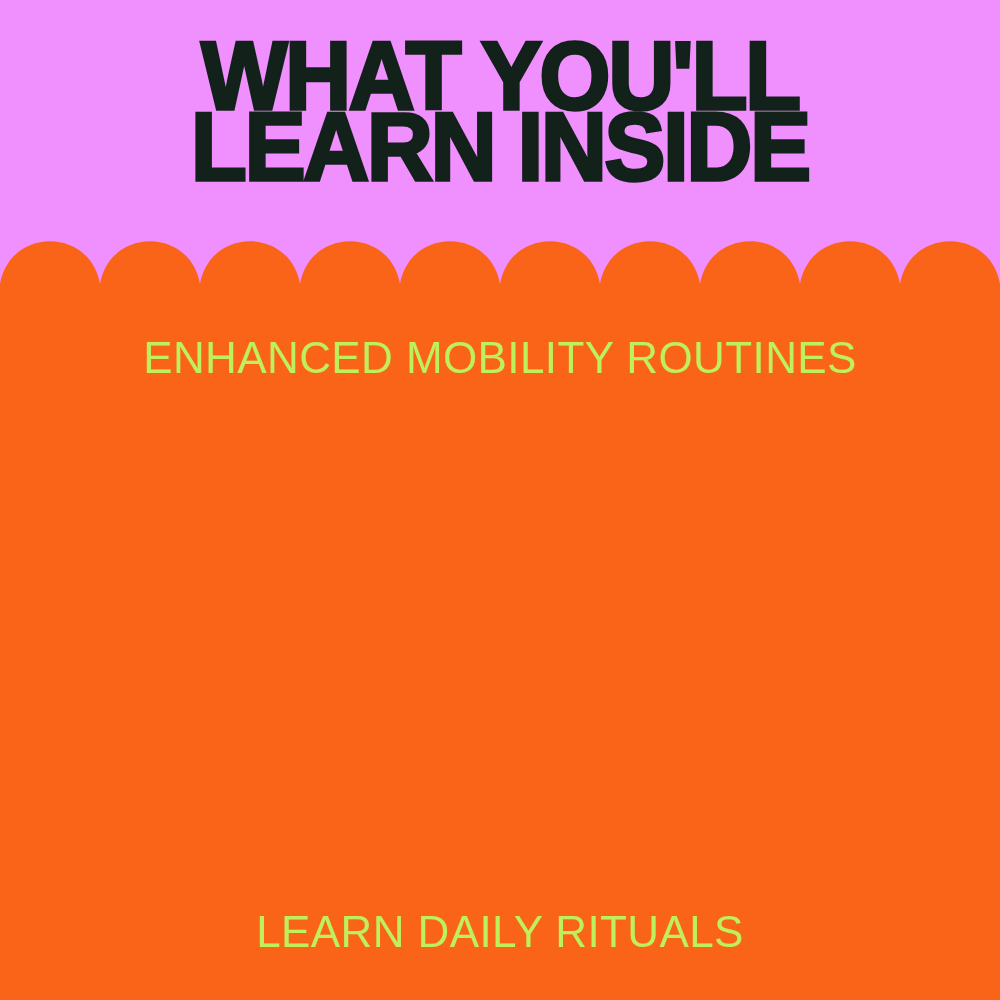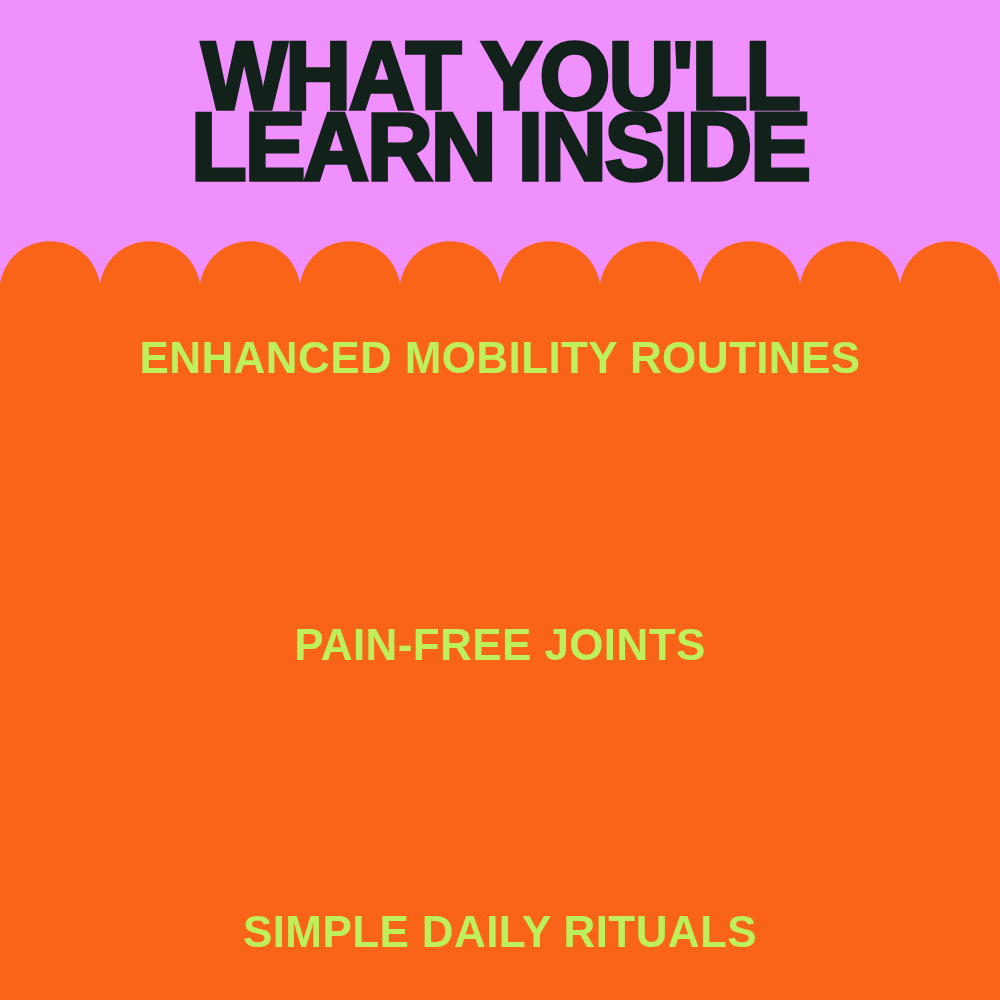--- a/index.html
+++ b/index.html
@@ -83,21 +83,21 @@
     justify-content: space-between;
     padding: 36px 0 46px 0;
     box-sizing: border-box;
   }
 
   .benefit-item {
     width: 100%;
     text-align: center;
     color: #BEF05B;
     font-family: "Liberation Sans", sans-serif;
-    font-weight: 700;
+    font-weight: 400;
     font-size: 44px;
     line-height: 1;
     letter-spacing: 0.4px;
     white-space: nowrap;
   }
 </style>
 </head>
 <body>
 
 <div class="poster">
@@ -110,17 +110,16 @@
   </div>
 
   <div class="scallop-layer">
     <svg class="scallop-svg" viewBox="0 0 1000 1000" preserveAspectRatio="none">
       <path id="scallop-path" fill="#FA6418" d="M 0 284 C 10 227 90 227 100 284 C 110 227 190 227 200 284 C 210 227 290 227 300 284 C 310 227 390 227 400 284 C 410 227 490 227 500 284 C 510 227 590 227 600 284 C 610 227 690 227 700 284 C 710 227 790 227 800 284 C 810 227 890 227 900 284 C 910 227 990 227 1000 284 L 1000 1000 L 0 1000 Z"></path>
     </svg>
   </div>
 
   <div class="benefit-list">
     <div class="benefit-item">ENHANCED MOBILITY ROUTINES</div>
-    <div class="benefit-item">PAIN-FREE JOINTS</div>
-    <div class="benefit-item">SIMPLE DAILY RITUALS</div>
+    <div class="benefit-item">LEARN DAILY RITUALS</div>
   </div>
 
 </div>
 
 </body></html>

